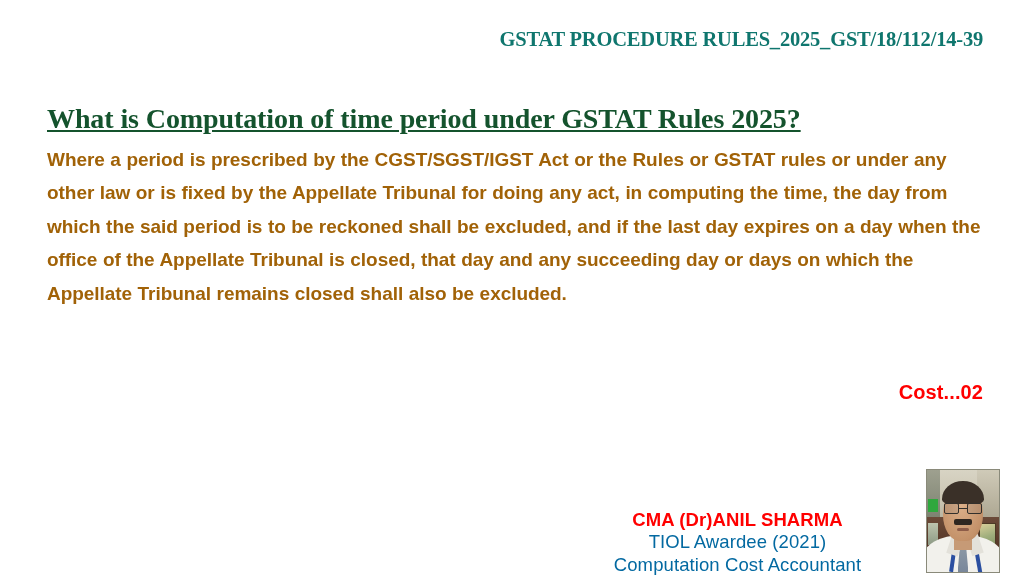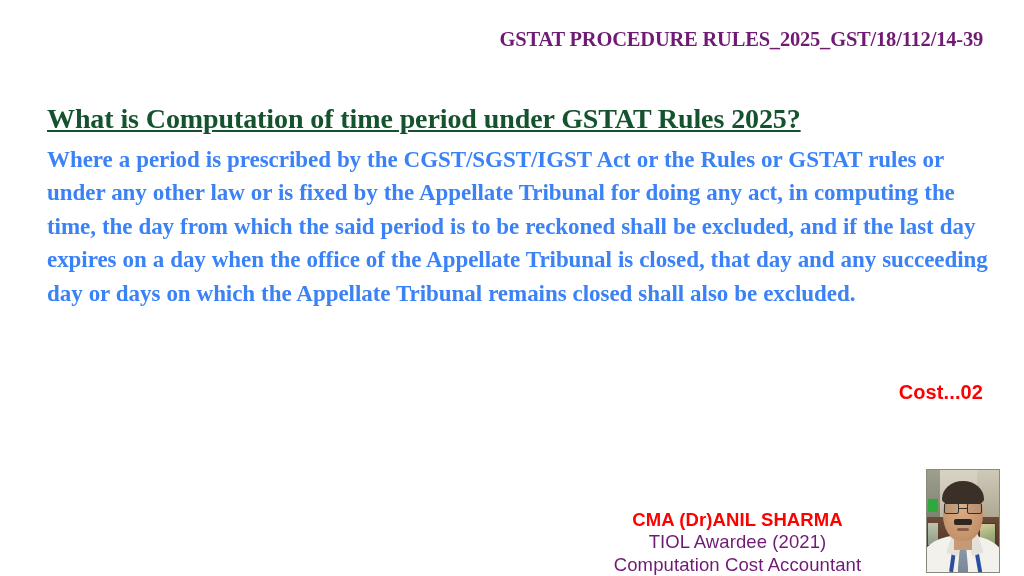--- a/index.html
+++ b/index.html
@@ -23,21 +23,21 @@
   .slide-header {
     position: absolute;
     top: 28px;
     right: 41px;
     width: 600px;
     text-align: right;
     font-family: "Liberation Serif", serif;
     font-weight: bold;
     font-size: 20.5px;
     letter-spacing: -0.2px;
-    color: #701a75;
+    color: #0f766e;
     white-space: nowrap;
   }
 
   
   .slide-title {
     position: absolute;
     top: 103px;
     left: 47px;
     width: 940px;
     font-family: "Liberation Serif", serif;
@@ -48,25 +48,25 @@
     letter-spacing: -0.1px;
     text-decoration: underline;
   }
 
   
   .slide-body {
     position: absolute;
     top: 143px;
     left: 47px;
     width: 942px;
-    font-family: Liberation Serif, serif;
-    font-weight: bold;
-    font-size: 23px;
+    font-family: Liberation Sans, sans-serif;
+    font-weight: bold;
+    font-size: 19px;
     line-height: 33.4px;
-    color: #3b82f6;
+    color: #a16207;
     text-align: left;
     letter-spacing: -0.05px;
     word-spacing: 0.3px;
   }
 
   
   .contd {
     position: absolute;
     top: 381px;
     right: 41px;
@@ -90,21 +90,21 @@
     font-weight: bold;
     font-size: 18.5px;
     color: #FF0000;
     line-height: 22px;
     letter-spacing: 0.1px;
   }
   .footer-line {
     font-family: "Liberation Sans", sans-serif;
     font-weight: normal;
     font-size: 18.5px;
-    color: #701a75;
+    color: #0369a1;
     line-height: 22.5px;
     letter-spacing: 0.1px;
   }
 
   
   .portrait {
     position: absolute;
     left: 926px;
     top: 469px;
     width: 74px;

